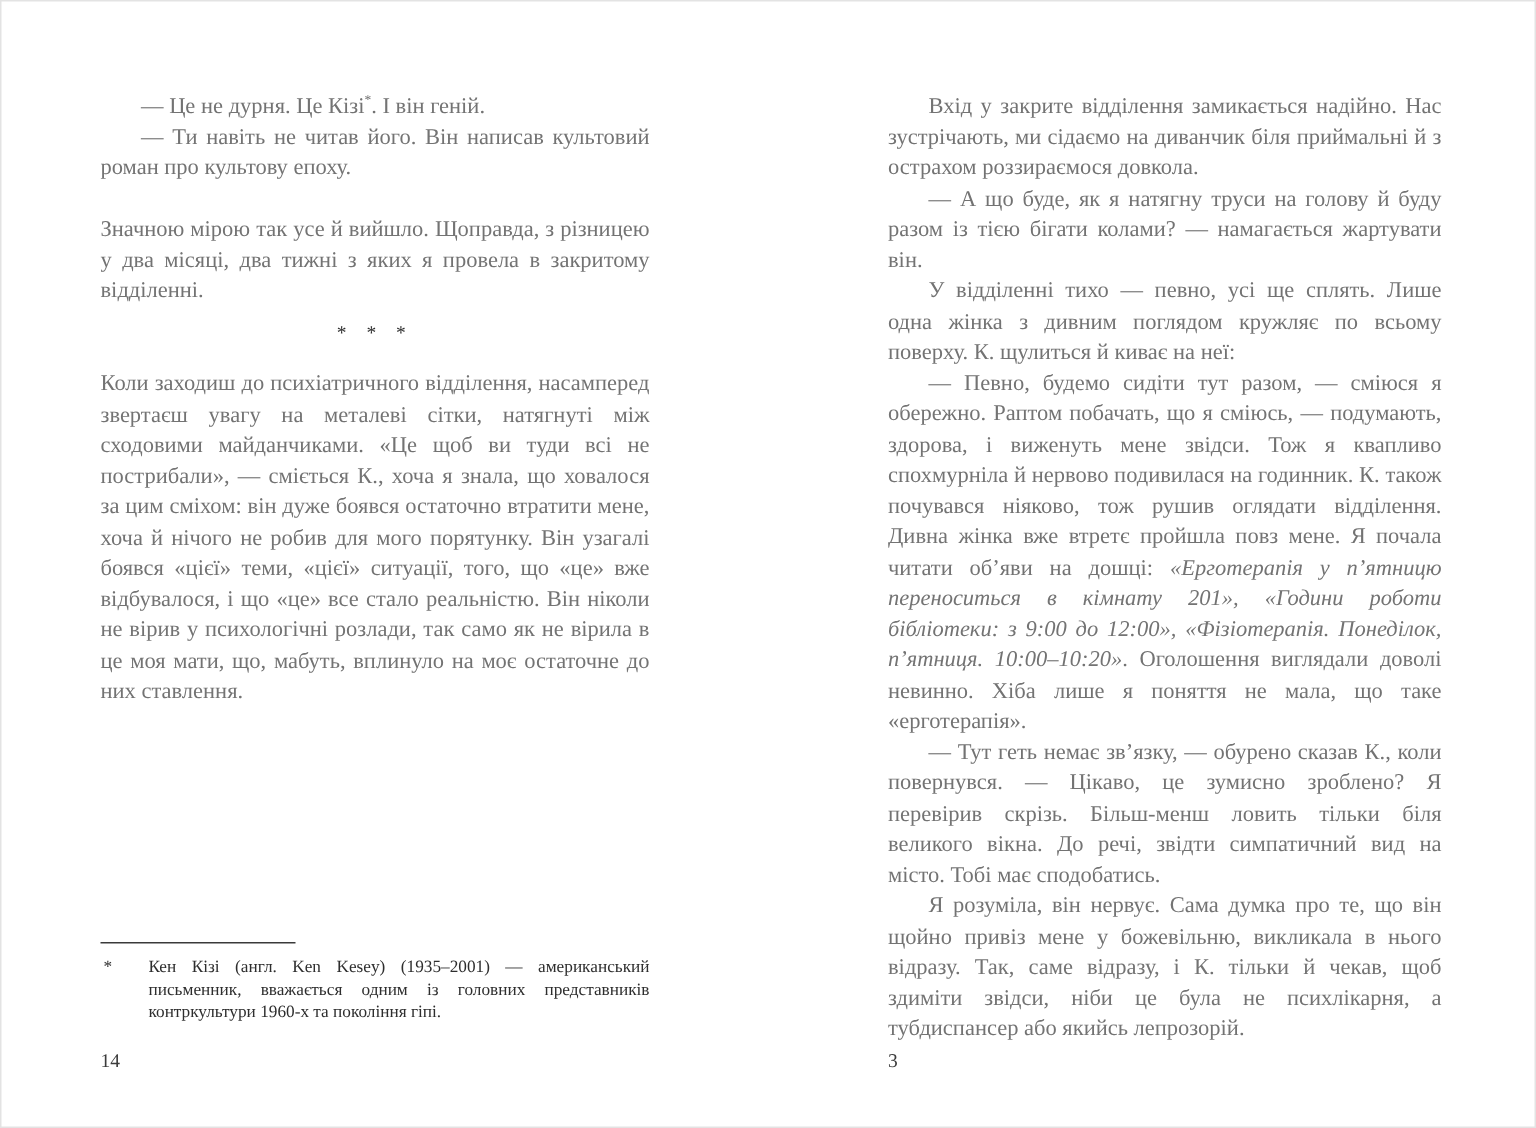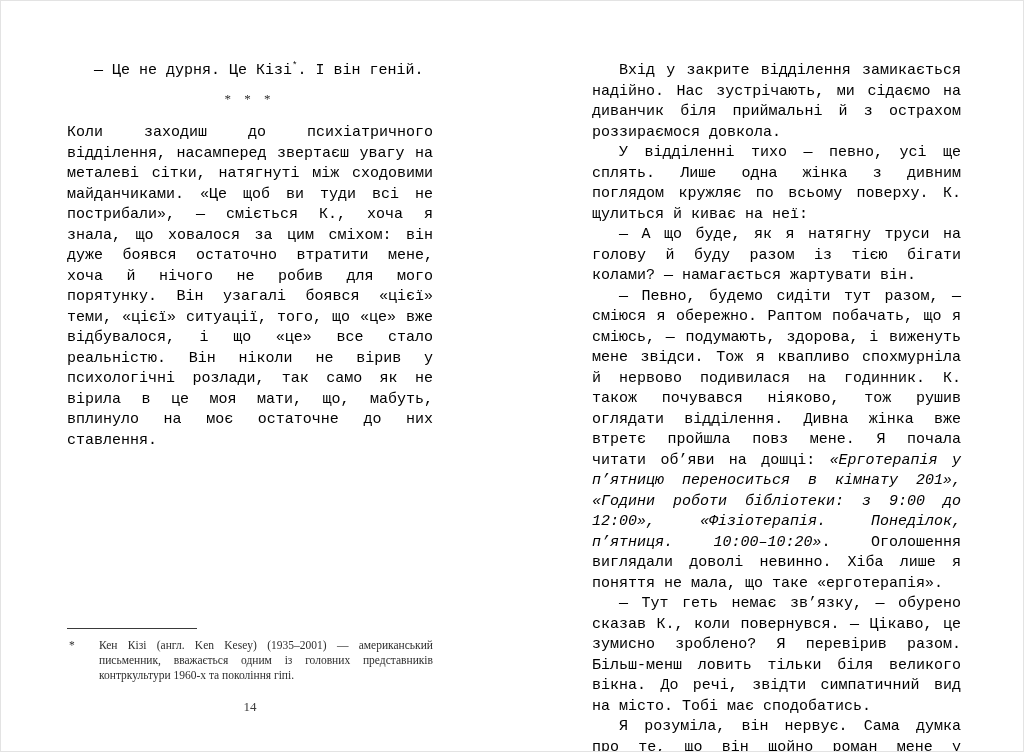--- a/index.html
+++ b/index.html
@@ -27,22 +27,21 @@
   .page.left  { width: 511px; padding: 60px 79px 36px 66px; }
   .page.right { width: 511px; padding: 60px 62px 36px 80px; }
 
   .text-block { width: 100%; }
 
   .para {
     margin: 0;
     font-size: 15px;
     line-height: 20.5px;
     text-align: justify;
-    color: #000000;
-    font-family: Liberation Mono, monospace;
+    color: #737373;
   }
   .para.indent { text-indent: 27px; }
   .para.space-before { margin-top: 20.5px; }
 
   .para sup {
     font-size: 9px;
     line-height: 0;
     vertical-align: super;
   }
   .para em { font-style: italic; }
@@ -72,56 +71,58 @@
     color: #2e2e2e;
   }
   .fn-marker {
     position: absolute;
     left: 2px;
     top: 0;
   }
 
   .page-number {
     margin-top: 16px;
-    text-align: center;
+    text-align: left;
     font-size: 13px;
     line-height: 16px;
     color: #3c3c3c;
   }
   .page.right .page-number { margin-top: auto; }
 </style>
 </head>
 <body>
 
 <div class="spread">
 
   <div class="page left">
     <div class="text-block">
         <p class="para indent"><span>— Це не дурня. Це Кізі</span><sup>*</sup><span>. І він геній.</span></p>
+        <p class="para indent"><span>— Ти навіть не читав його. Він написав культовий роман про культову епоху.</span></p>
+        <p class="para space-before"><span>Значною мірою так усе й вийшло. Щоправда, з різницею у два місяці, два тижні з яких я провела в закритому відділенні.</span></p>
         <div class="section-separator">* * *</div>
         <p class="para"><span>Коли заходиш до психіатричного відділення, насамперед звертаєш увагу на металеві сітки, натягнуті між сходовими майданчиками. «Це щоб ви туди всі не пострибали», — сміється К., хоча я знала, що ховалося за цим сміхом: він дуже боявся остаточно втратити мене, хоча й нічого не робив для мого порятунку. Він узагалі боявся «цієї» теми, «цієї» ситуації, того, що «це» вже відбувалося, і що «це» все стало реальністю. Він ніколи не вірив у психологічні розлади, так само як не вірила в це моя мати, що, мабуть, вплинуло на моє остаточне до них ставлення.</span></p>
       </div>
 
     <div class="footnote-block">
       <div class="footnote-rule"></div>
       <div class="footnote">
         <span class="fn-marker">*</span>
         <span class="fn-text">Кен Кізі (англ. Ken Kesey) (1935–2001) — американський письменник, вважається одним із головних представників контркультури 1960-х та покоління гіпі.</span>
       </div>
     </div>
 
     <div class="page-number">14</div>
   </div>
 
   <div class="page right">
     <div class="text-block">
         <p class="para indent"><span>Вхід у закрите відділення замикається надійно. Нас зустрічають, ми сідаємо на диванчик біля приймальні й з острахом роззираємося довкола.</span></p>
+        <p class="para indent"><span>— А що буде, як я натягну труси на голову й буду разом із тією бігати колами? — намагається жартувати він.</span></p>
         <p class="para indent"><span>У відділенні тихо — певно, усі ще сплять. Лише одна жінка з дивним поглядом кружляє по всьому поверху. К. щулиться й киває на неї:</span></p>
-        <p class="para indent"><span>— А що буде, як я натягну труси на голову й буду разом із тією бігати колами? — намагається жартувати він.</span></p>
         <p class="para indent"><span>— Певно, будемо сидіти тут разом, — сміюся я обережно. Раптом побачать, що я сміюсь, — подумають, здорова, і виженуть мене звідси. Тож я квапливо спохмурніла й нервово подивилася на годинник. К. також почувався ніяково, тож рушив оглядати відділення. Дивна жінка вже втретє пройшла повз мене. Я почала читати об’яви на дошці: </span><em>«Ерготерапія у п’ятницю переноситься в кімнату 201», «Години роботи бібліотеки: з 9:00 до 12:00», «Фізіотерапія. Понеділок, п’ятниця. 10:00–10:20»</em><span>. Оголошення виглядали доволі невинно. Хіба лише я поняття не мала, що таке «ерготерапія».</span></p>
-        <p class="para indent"><span>— Тут геть немає зв’язку, — обурено сказав К., коли повернувся. — Цікаво, це зумисно зроблено? Я перевірив разом. Більш-менш ловить тільки біля великого вікна. До речі, звідти симпатичний вид на місто. Тобі має сподобатись.</span></p>
-        <p class="para indent"><span>Я розуміла, він нервує. Сама думка про те, що він щойно роман мене у божевільню, викликала в нього відразу. Так, саме відразу, і К. тільки й чекав, щоб здиміти звідси, ніби це була не психлікарня, а тубдиспансер або якийсь лепрозорій.</span></p>
+        <p class="para indent"><span>— Тут геть немає зв’язку, — обурено сказав К., коли повернувся. — Цікаво, це зумисно зроблено? Я перевірив скрізь. Більш-менш ловить тільки біля великого вікна. До речі, звідти симпатичний вид на місто. Тобі має сподобатись.</span></p>
+        <p class="para indent"><span>Я розуміла, він нервує. Сама думка про те, що він щойно привіз мене у божевільню, викликала в нього відразу. Так, саме відразу, і К. тільки й чекав, щоб здиміти звідси, ніби це була не психлікарня, а тубдиспансер або якийсь лепрозорій.</span></p>
       </div>
 
     <div class="page-number">3</div>
   </div>
 
 </div>
 
 </body></html>

